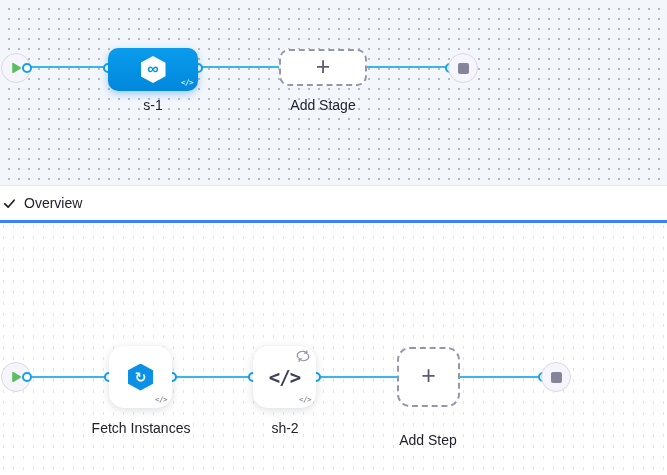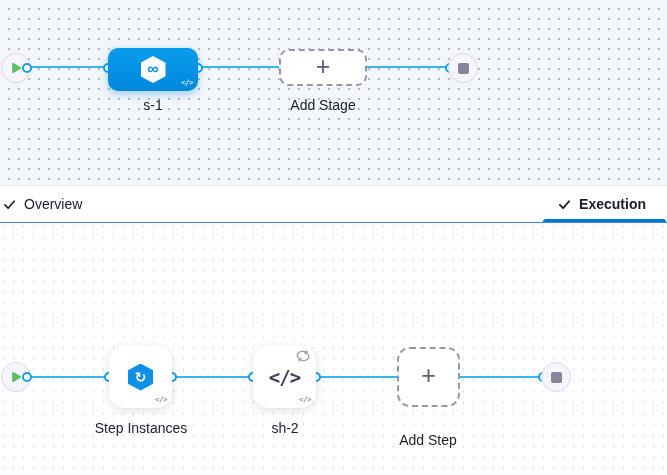--- a/index.html
+++ b/index.html
@@ -88,21 +88,21 @@
   }
   .shell-glyph{
     font-family:"DejaVu Sans Mono","Liberation Mono",monospace;
     font-size:19px;font-weight:bold;color:#3d3f57;letter-spacing:-1px;
   }
   .loop-icon{position:absolute;top:4px;right:6px;}
 
   
   .tab-bar{
     position:relative;width:667px;height:37px;box-sizing:border-box;
-    background:#ffffff;border-bottom:1px solid #3b82f6;
+    background:#ffffff;border-bottom:3px solid #3b82f6;
     display:flex;align-items:stretch;justify-content:space-between;
     padding:0 21px 0 3px;
   }
   .tab{
     display:flex;align-items:center;gap:8px;position:relative;
     font-size:14px;color:#1d1d2c;cursor:pointer;white-space:nowrap;
   }
   .tab.active{font-weight:bold;}
   .tab.active::after{
     content:"";position:absolute;left:-15px;right:-20px;bottom:0;height:3px;
@@ -148,26 +148,20 @@
     <div class="nlabel" style="left:153px;top:97px">s-1</div>
     <div class="nlabel" style="left:323px;top:97px">Add Stage</div>
   </section>
 
   <nav class="tab-bar">
     <div class="tab">
       <svg width="13" height="13" viewBox="0 0 14 14">
         <path d="M2 7.5 L5.5 11 L12 3.5" stroke="#1d1d2c" stroke-width="1.8" fill="none" stroke-linecap="round" stroke-linejoin="round"></path>
       </svg>
       <span>Overview</span>
-    </div>
-    <div class="tab active">
-      <svg width="13" height="13" viewBox="0 0 14 14">
-        <path d="M2 7.5 L5.5 11 L12 3.5" stroke="#1d1d2c" stroke-width="2" fill="none" stroke-linecap="round" stroke-linejoin="round"></path>
-      </svg>
-      <span>Execution</span>
     </div>
   </nav>
 
   <section class="step-canvas">
     <div class="hline" style="left:27px;top:153px;width:83px"></div>
     <div class="hline" style="left:171px;top:153px;width:83px"></div>
     <div class="hline" style="left:315px;top:153px;width:83px"></div>
     <div class="hline" style="left:459px;top:153px;width:85px"></div>
 
     <div class="node-circle" style="left:1px;top:139px">
@@ -202,18 +196,18 @@
     </div>
 
     <div class="add-box" style="left:397px;top:124px;width:63px;height:60px;border-radius:13px">
       <span class="plus">+</span>
     </div>
 
     <div class="node-circle" style="left:541px;top:139px">
       <span class="stop-sq"></span>
     </div>
 
-    <div class="nlabel" style="left:141px;top:197px">Step Instances</div>
+    <div class="nlabel" style="left:141px;top:197px">Fetch Instances</div>
     <div class="nlabel" style="left:285px;top:197px">sh-2</div>
     <div class="nlabel" style="left:428px;top:209px">Add Step</div>
   </section>
 
 </div>
 
 </body></html>

